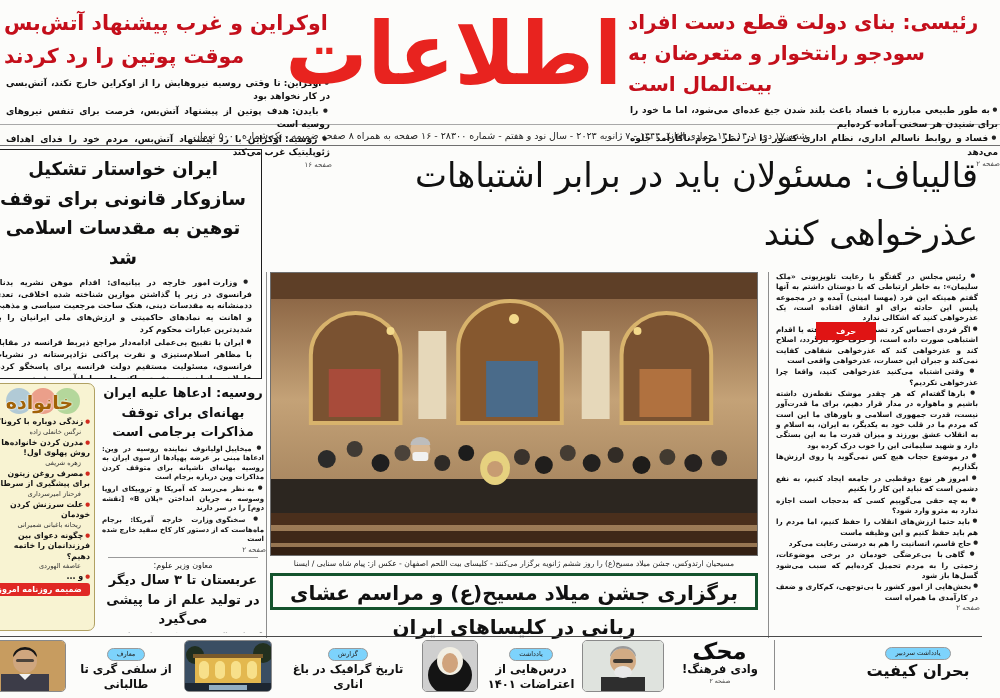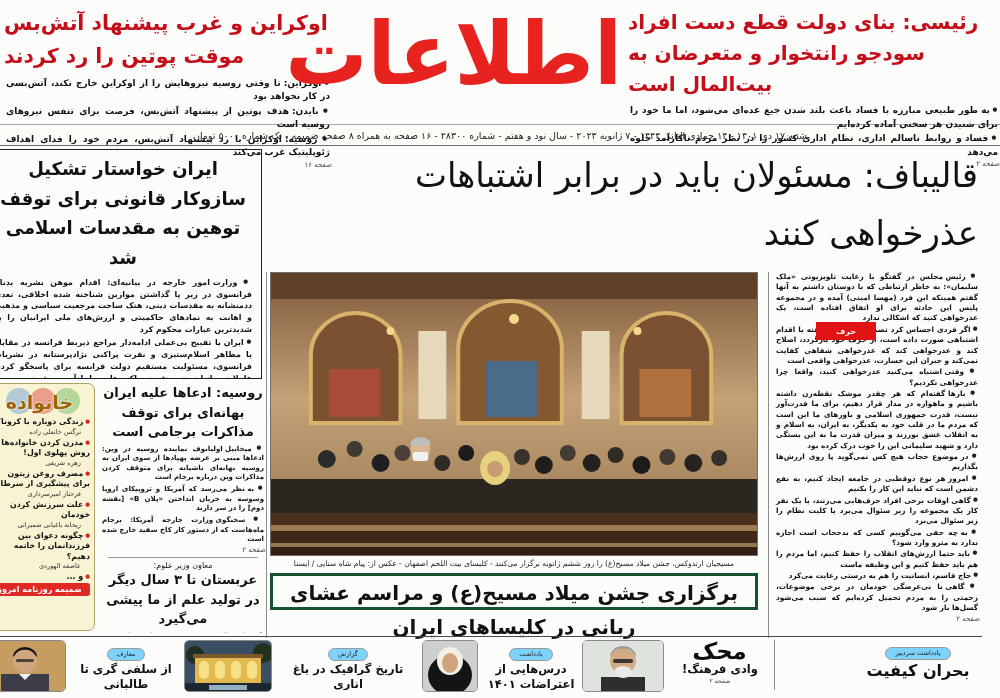--- a/index.html
+++ b/index.html
@@ -132,25 +132,25 @@
   <div class="abs" id="lead-hl">قالیباف: مسئولان باید در برابر اشتباهات عذرخواهی کنند</div>
 
   <div id="lead-col">
     <div class="bullets">
       <div class="bullet">رئیس مجلس در گفتگو با رعایت تلویزیونی «ملک سلیمان»: به خاطر ارتباطی که با دوستان داشتم به آنها گفتم همینکه این فرد (مهسا امینی) آمده و در مجموعه پلیس این حادثه برای او اتفاق افتاده است، یک عذرخواهی کنید که اشکالی ندارد</div>
       <div class="bullet">اگر فردی احساس کرد تصمیم اشتباهی گرفته یا اقدام اشتباهی صورت داده است، از حرف خود بازگردد، اصلاح کند و عذرخواهی کند که عذرخواهی شفاهی کفایت نمی‌کند و جبران این خسارت، عذرخواهی واقعی است</div>
       <div class="bullet">وقتی اشتباه می‌کنید عذرخواهی کنید، واقعا چرا عذرخواهی نکردیم؟</div>
       <div class="bullet">بارها گفته‌ام که هر چقدر موشک نقطه‌زن داشته باشیم و ماهواره در مدار قرار دهیم، برای ما قدرت‌آور نیست، قدرت جمهوری اسلامی و باورهای ما این است که مردم ما در قلب خود به یکدیگر، به ایران، به اسلام و به انقلاب عشق بورزند و میزان قدرت ما به این بستگی دارد و شهید سلیمانی این را خوب درک کرده بود</div>
       <div class="bullet">در موضوع حجاب هیچ کس نمی‌گوید پا روی ارزش‌ها بگذاریم</div>
       <div class="bullet">امروز هر نوع دوقطبی در جامعه ایجاد کنیم، به نفع دشمن است که نباید این کار را بکنیم</div>
-      <div class="bullet">گاهی اوقات برخی افراد حرف‌هایی می‌زنند، یا یک نفر کار یک مجموعه را زیر سئوال می‌برد یا کلیت نظام را زیر سئوال می‌برد</div>
       <div class="bullet">به چه حقی می‌گوییم کسی که بدحجاب است اجازه ندارد به مترو وارد شود؟</div>
       <div class="bullet">باید حتما ارزش‌های انقلاب را حفظ کنیم، اما مردم را هم باید حفظ کنیم و این وظیفه ماست</div>
       <div class="bullet">حاج قاسم، انسانیت را هم به درستی رعایت می‌کرد</div>
       <div class="bullet">گاهی با بی‌عرضگی خودمان در برخی موضوعات، زحمتی را به مردم تحمیل کرده‌ایم که سبب می‌شود گسل‌ها باز شود</div>
+      <div class="bullet">بخش‌هایی از امور کشور با بی‌توجهی، کم‌کاری و ضعف در کارآمدی ما همراه است</div>
     </div>
     <div class="pageref">صفحه ۲</div>
     <div class="red-mark">حرف</div>
   </div>
 
   <div class="vline" style="left:284px;top:126px;height:366px;"></div>
   <div class="vline" style="left:786px;top:126px;height:366px;"></div>
 
   <div class="abs" id="photo-frame">
     <svg viewBox="0 0 488 282" preserveAspectRatio="none">

